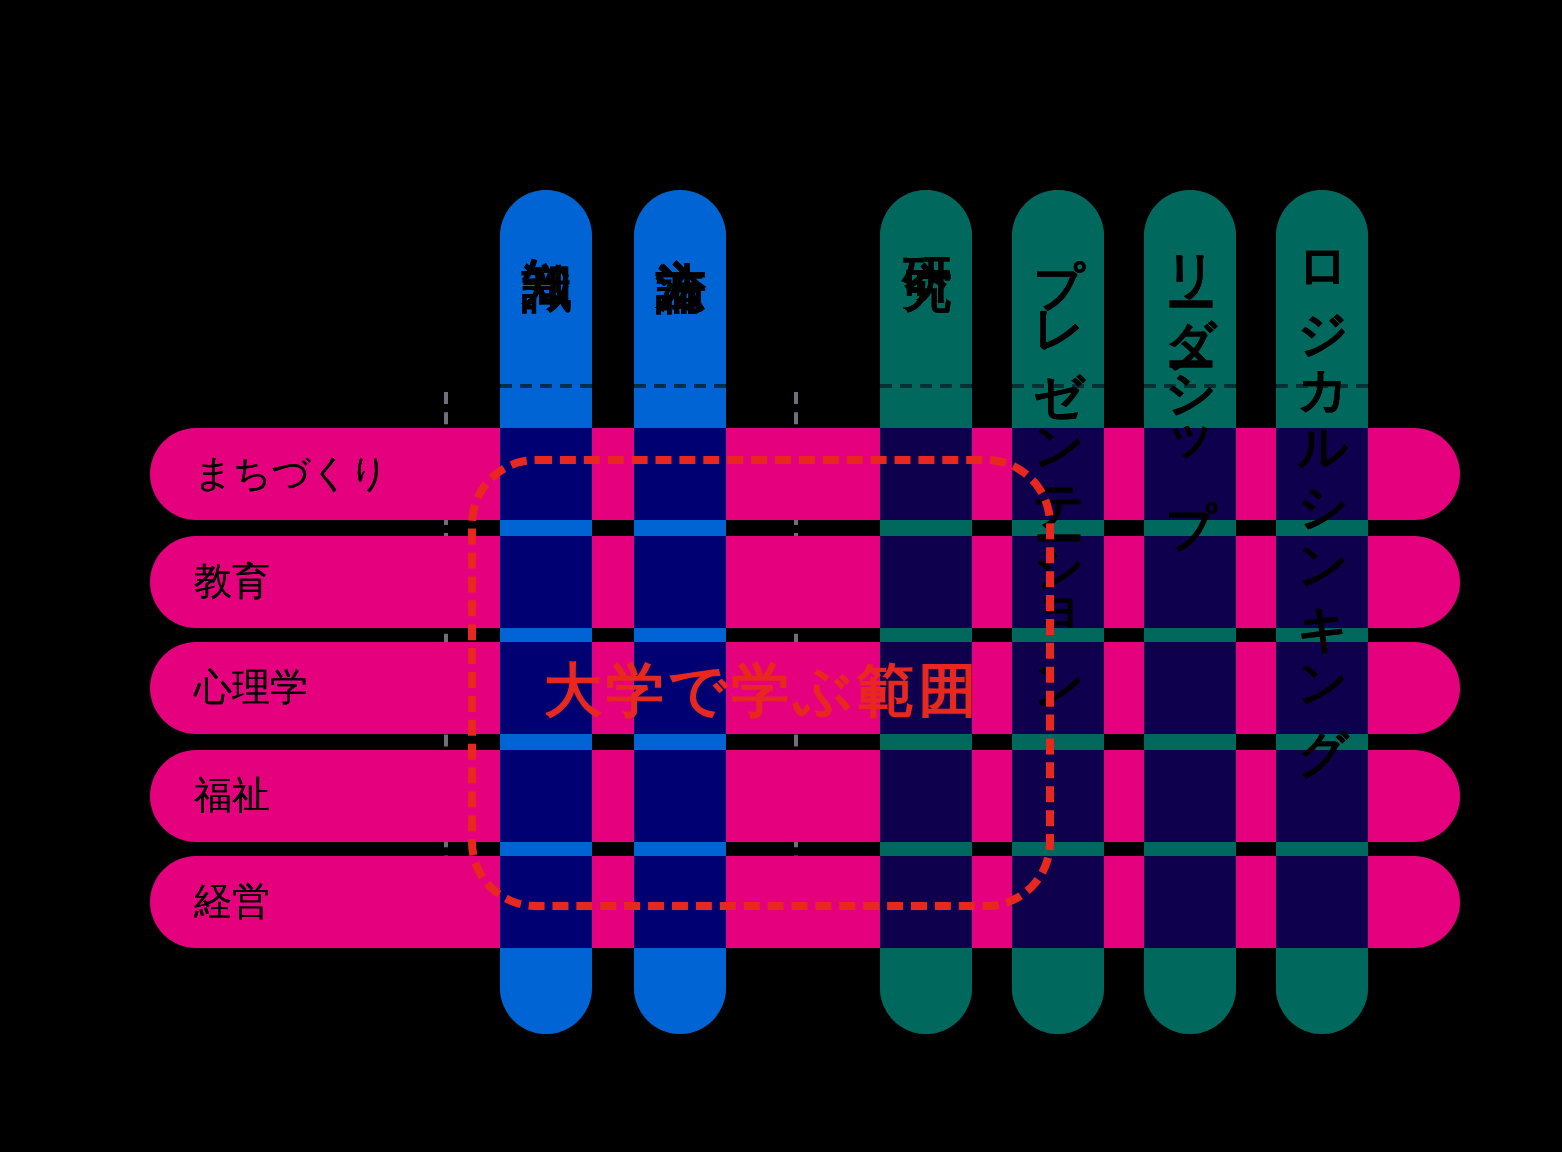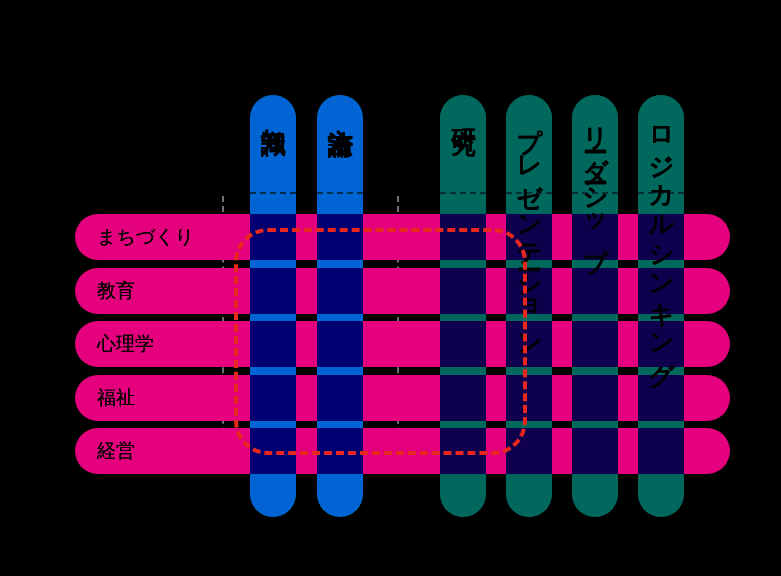--- a/index.html
+++ b/index.html
@@ -129,14 +129,15 @@
     <div class="rlabel">心理学</div>
   </div>
   <div class="row" style="top:375px;background:transparent;">
     <div class="rlabel">福祉</div>
   </div>
   <div class="row" style="top:428px;background:transparent;">
     <div class="rlabel">経営</div>
   </div>
 
   <div class="scope" style="left:234px;top:228px;width:293px;height:227px;"></div>
+  <div class="scope-label" style="left:272px;top:326px;">大学で学ぶ範囲</div>
 
 </div>
 
 </body></html>

